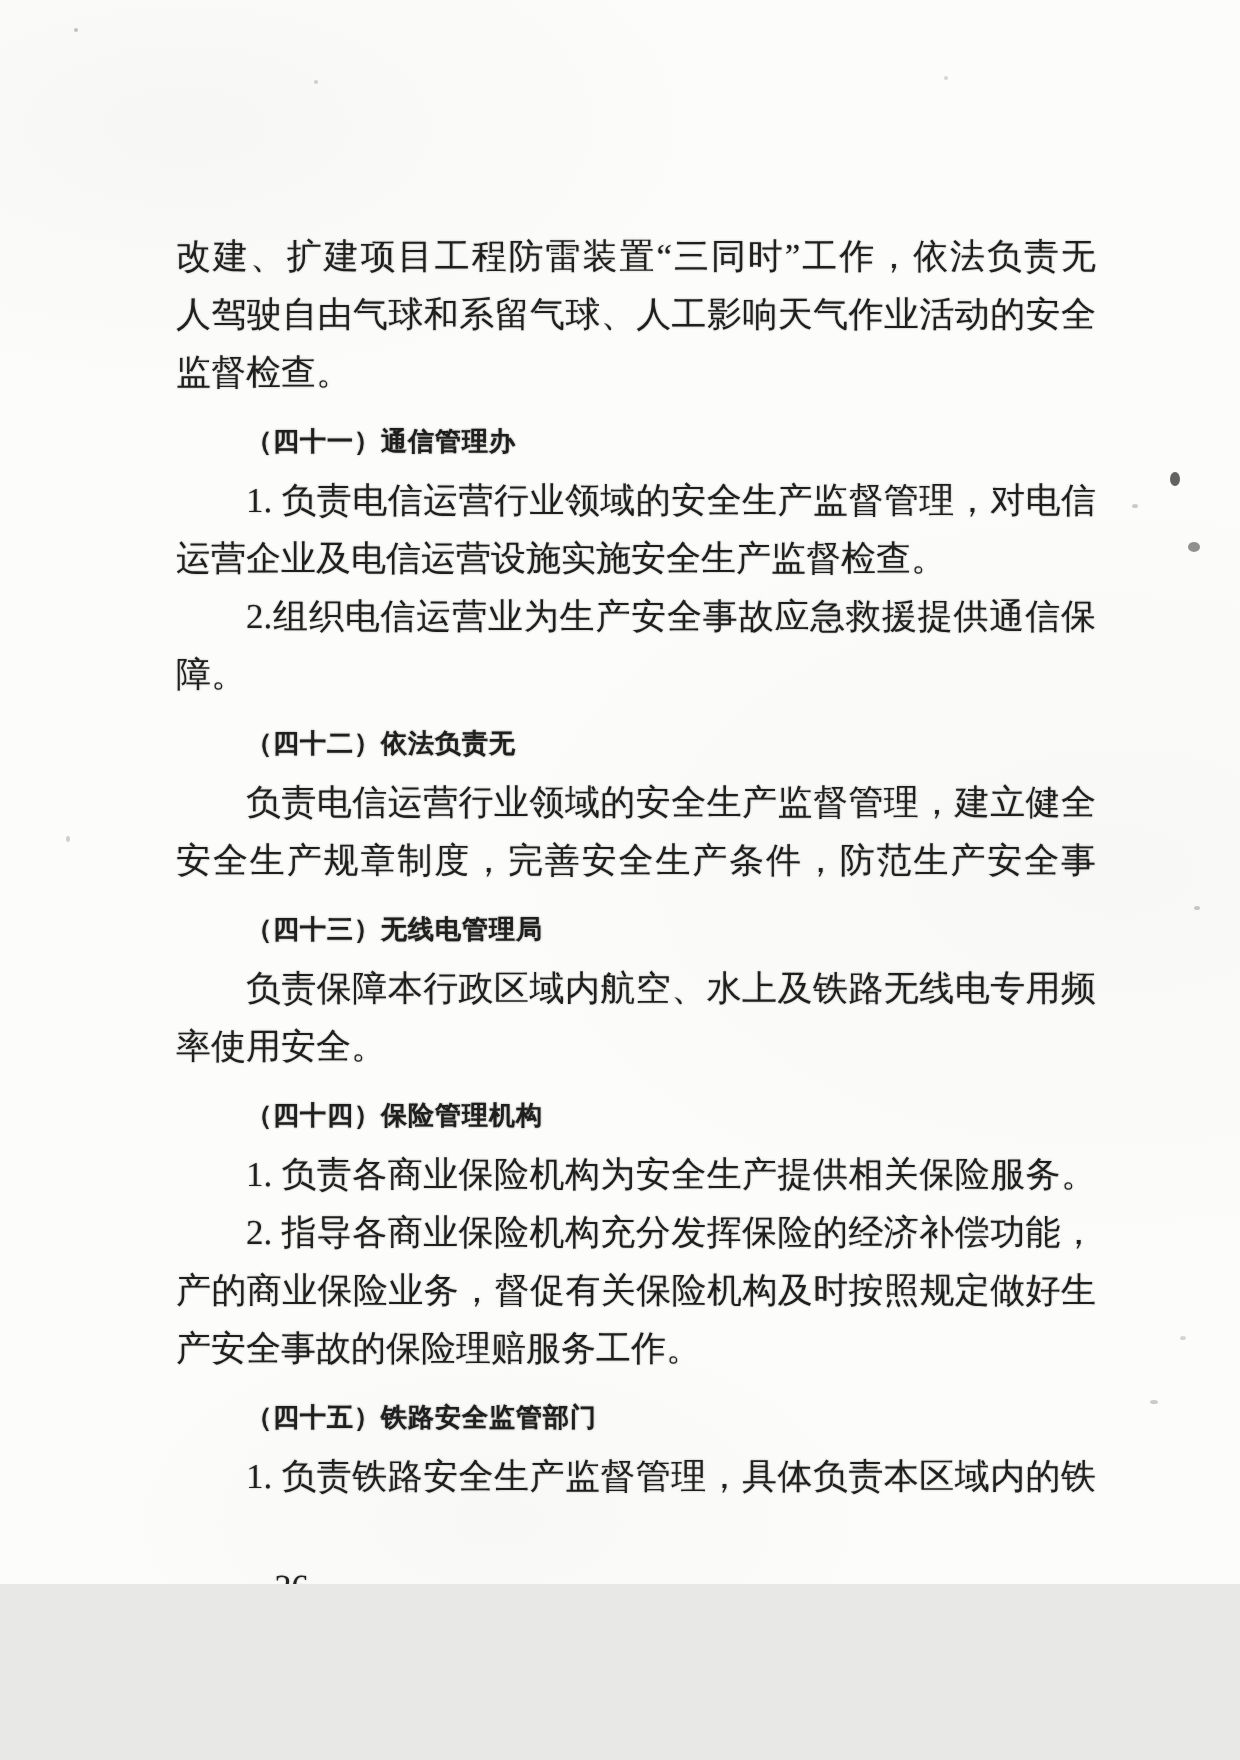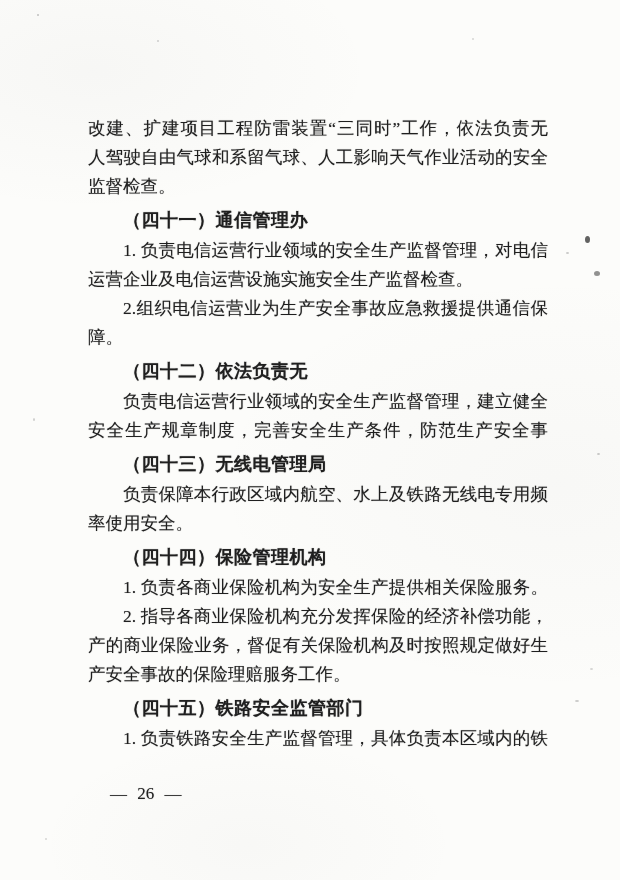--- a/index.html
+++ b/index.html
@@ -3,21 +3,21 @@
 <meta charset="utf-8">
 <style>
   html, body {
     margin: 0;
     padding: 0;
     background: #e8e8e6;
   }
   .page {
     position: relative;
     width: 620px;
-    height: 880px;
+    height: 792px;
     background: #fcfcfa;
     overflow: hidden;
     font-family: "Liberation Serif", "DejaVu Serif", serif;
     color: #1f1f1f;
   }
   
   .page::before {
     content: "";
     position: absolute;
     inset: 0;
@@ -44,21 +44,21 @@
   .ln.just {
     text-align: justify;
     text-align-last: justify;
     text-justify: inter-character;
   }
   .ln.ind {
     padding-left: 35px;
   }
   .ln.head {
     font-weight: bold;
-    font-size: 18px;
+    font-size: 13px;
     letter-spacing: 0.5px;
     padding-left: 35px;
     margin-top: 5px;
     margin-bottom: 1px;
     text-shadow: 0 0 1px rgba(20,20,20,0.5);
   }
   .pagenum {
     position: absolute;
     left: 110px;
     top: 784px;

